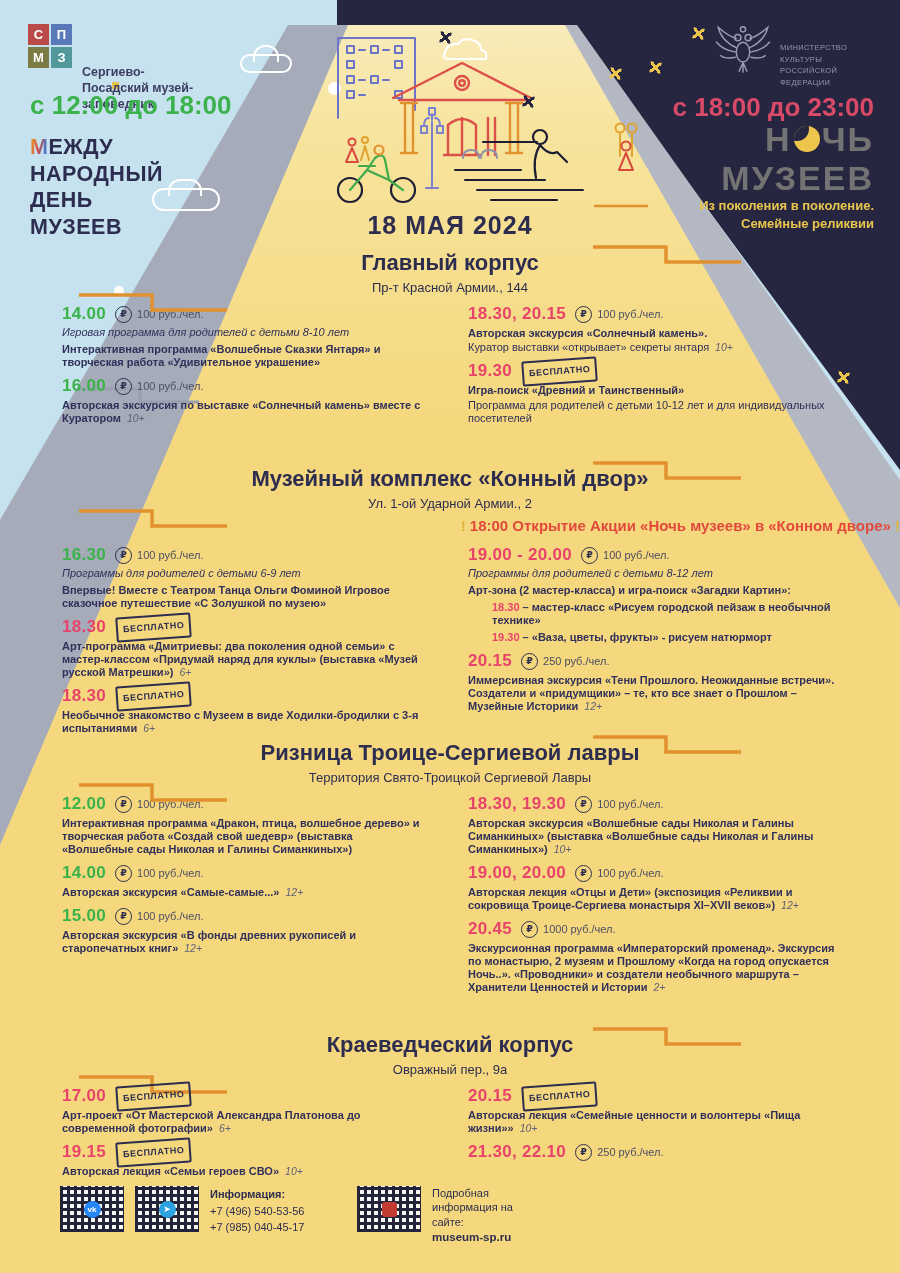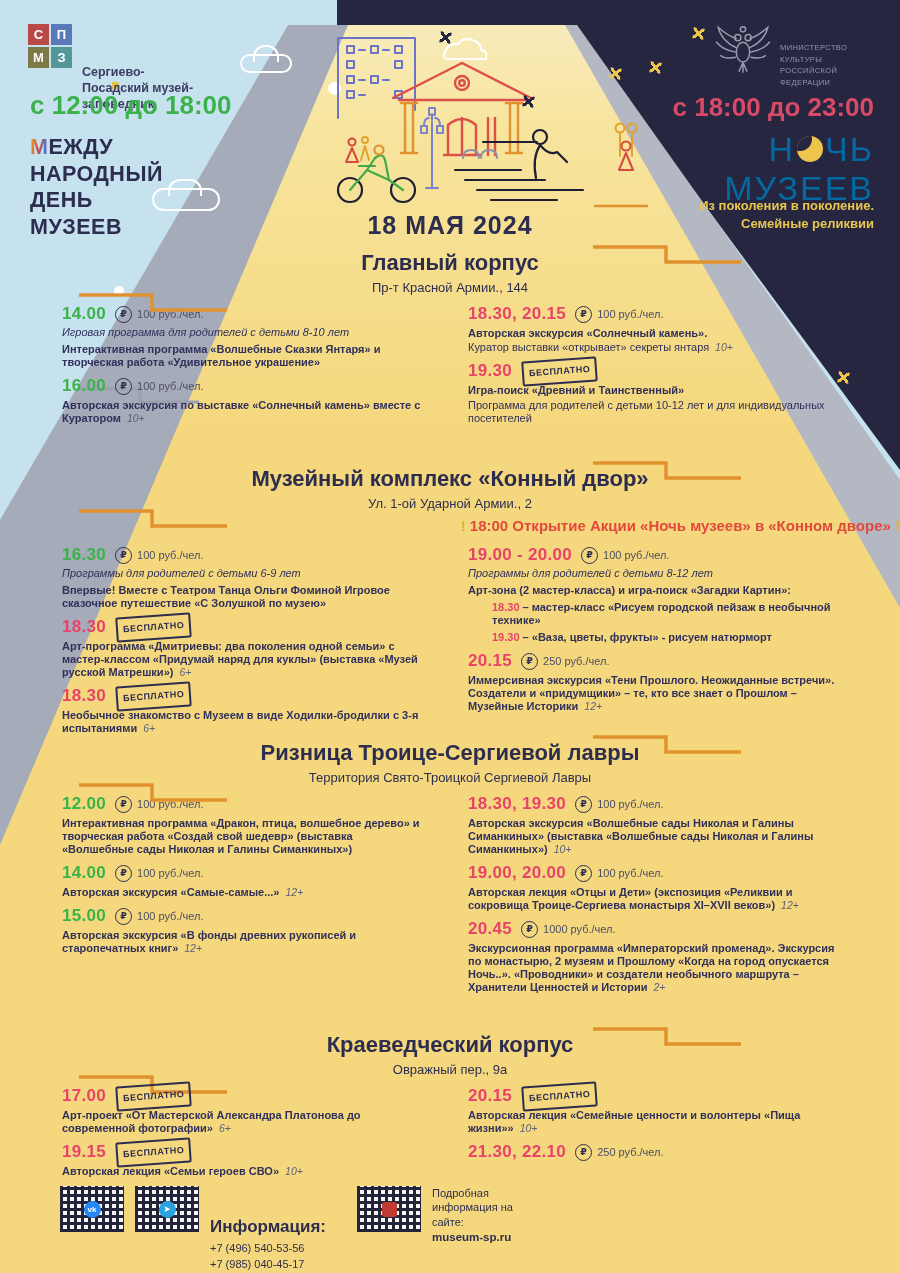--- a/index.html
+++ b/index.html
@@ -31,21 +31,21 @@
   .logo span{display:flex;align-items:center;justify-content:center;color:#fff;font-weight:bold;font-size:13px;}
   .lb0{background:#b94a48;}.lb1{background:#5a79b8;}.lb2{background:#7c7a45;}.lb3{background:#52989b;}
   .org{position:absolute;left:82px;top:27px;width:120px;font-size:12.5px;font-weight:bold;color:#3c3c60;line-height:1.28;margin-top:37px;}
   .hours-left{position:absolute;left:30px;top:90px;font-size:26px;font-weight:bold;color:#3cb24d;}
   .title-left{position:absolute;left:30px;top:134px;font-size:21.5px;font-weight:bold;color:#2d2d50;line-height:1.24;white-space:pre-line;letter-spacing:.5px;}
   .m-multi{background:linear-gradient(100deg,#e2912f 15%,#d8493f 45%,#4b79c9 80%);-webkit-background-clip:text;background-clip:text;color:transparent;}
   
   .eagle{position:absolute;left:712px;top:18px;}
   .ministry{position:absolute;left:780px;top:42px;width:108px;font-size:7.5px;color:#9296ac;letter-spacing:.4px;line-height:1.55;white-space:pre-line;}
   .hours-right{position:absolute;right:26px;top:92px;font-size:26px;font-weight:bold;color:#d84a67;}
-  .night{position:absolute;right:26px;top:130px;text-align:right;color:#0369a1;font-size:34px;font-weight:normal;line-height:1.15;letter-spacing:2px;}
+  .night{position:absolute;right:26px;top:120px;text-align:right;color:#737373;font-size:34px;font-weight:bold;line-height:1.15;letter-spacing:2px;}
   .moon{display:inline-block;width:26px;height:26px;border-radius:50%;background:#edc44c;position:relative;overflow:hidden;margin:0 2px;vertical-align:-1px;}
   .moon::after{content:"";position:absolute;left:-9px;top:-9px;width:24px;height:24px;border-radius:50%;background:#262640;}
   .tagline{position:absolute;right:26px;top:197px;text-align:right;font-size:13px;font-weight:bold;color:#e9c64e;line-height:1.4;white-space:pre-line;}
   .date{position:absolute;left:0;top:211px;width:900px;text-align:center;font-size:25px;font-weight:bold;color:#2d2d50;letter-spacing:1px;z-index:3;}
   .illo{position:absolute;left:295px;top:30px;z-index:1;}
   
   .venue{position:absolute;left:0;width:900px;z-index:3;}
   .venue-name{margin:0;text-align:center;font-size:22px;font-weight:bold;color:#2d2d50;line-height:26px;}
   .venue-addr{text-align:center;font-size:13px;color:#2d2d50;margin-top:4px;line-height:15px;}
   .announce{text-align:right;font-size:15px;font-weight:bold;color:#e2493c;margin-top:4px;line-height:21px;}
@@ -75,21 +75,21 @@
   .footer{position:absolute;left:60px;top:1186px;display:flex;gap:11px;align-items:flex-start;z-index:3;}
   .qr{width:64px;height:46px;position:relative;flex:0 0 auto;
     background:repeating-linear-gradient(0deg,#23233a 0 3px,transparent 3px 7px),
                repeating-linear-gradient(90deg,#23233a 0 3px,#f6f6f2 3px 7px);}
   .qr-c{position:absolute;inset:0;margin:auto;width:17px;height:17px;border-radius:50%;
     display:flex;align-items:center;justify-content:center;color:#fff;font-size:8px;font-weight:bold;}
   .vkc{background:#2787f5;}
   .tgc{background:#2aa3e0;font-size:9px;}
   .sitec{background:#c23b33;border-radius:3px;width:15px;height:15px;}
   .f-info{width:122px;font-size:11px;color:#2d2d50;line-height:1.5;}
-  .f-label{font-weight:bold;font-size:17px;margin-top:28px;}
+  .f-label{font-weight:bold;font-size:11px;}
   .qr-site{margin-left:14px;}
   .f-site{width:108px;font-size:11px;color:#2d2d50;line-height:1.3;}
   .f-url{font-weight:bold;font-size:11.5px;margin-top:1px;}
 </style>
 </head>
 <body>
 
 <div class="poster">
 
   <div class="bg bg-navy"></div>

